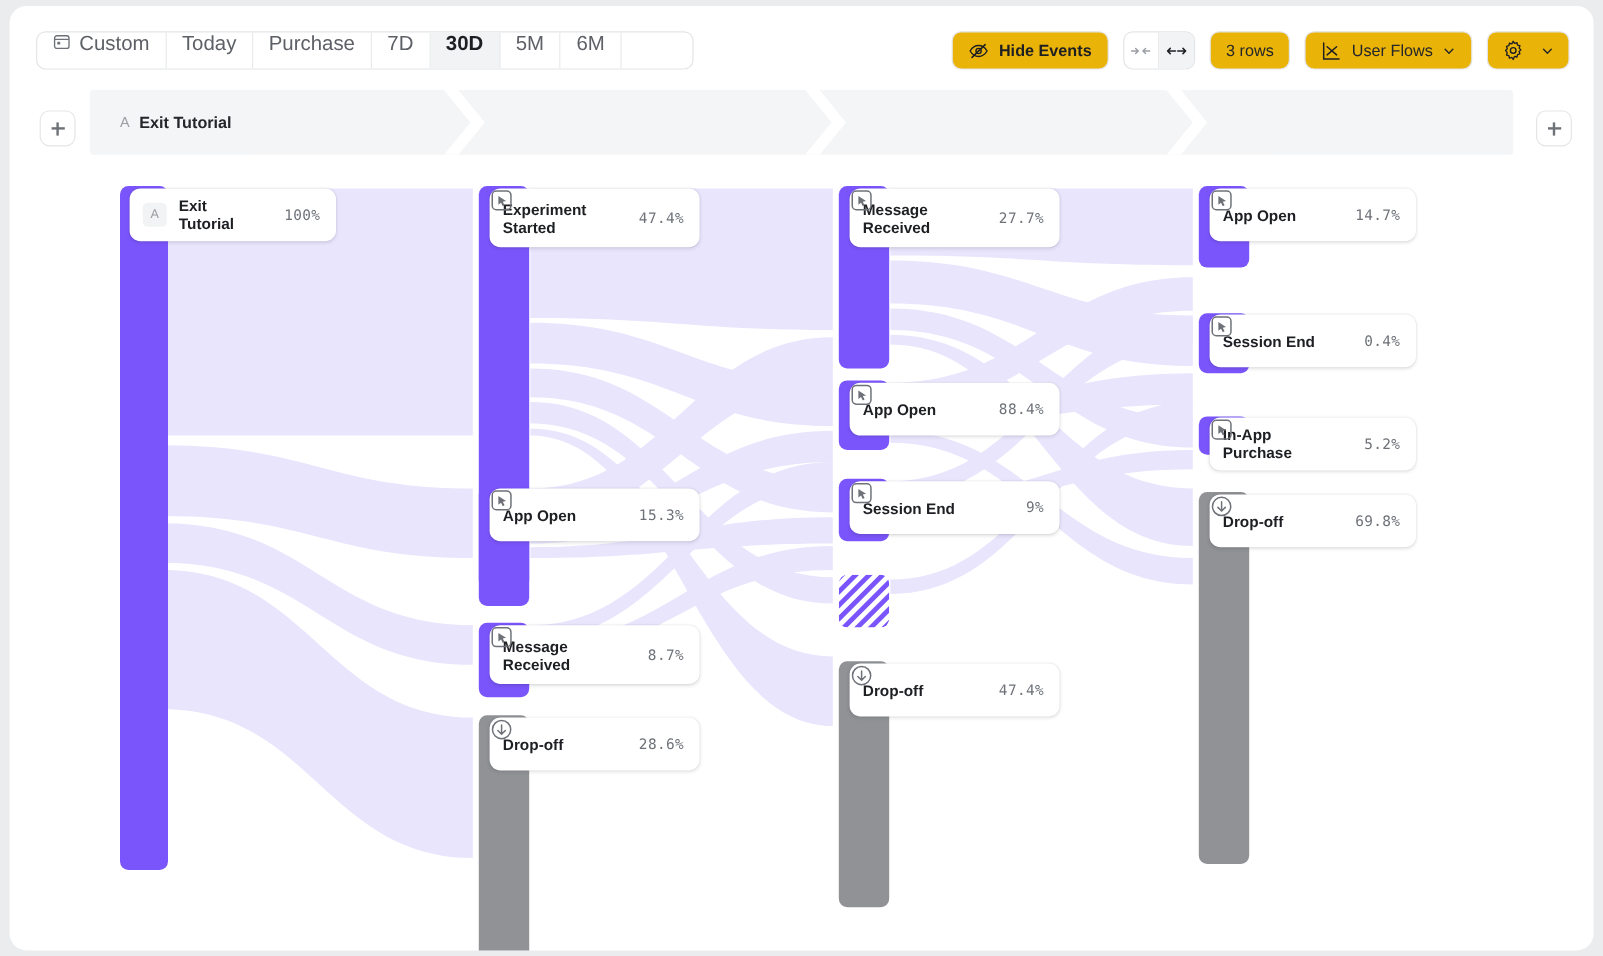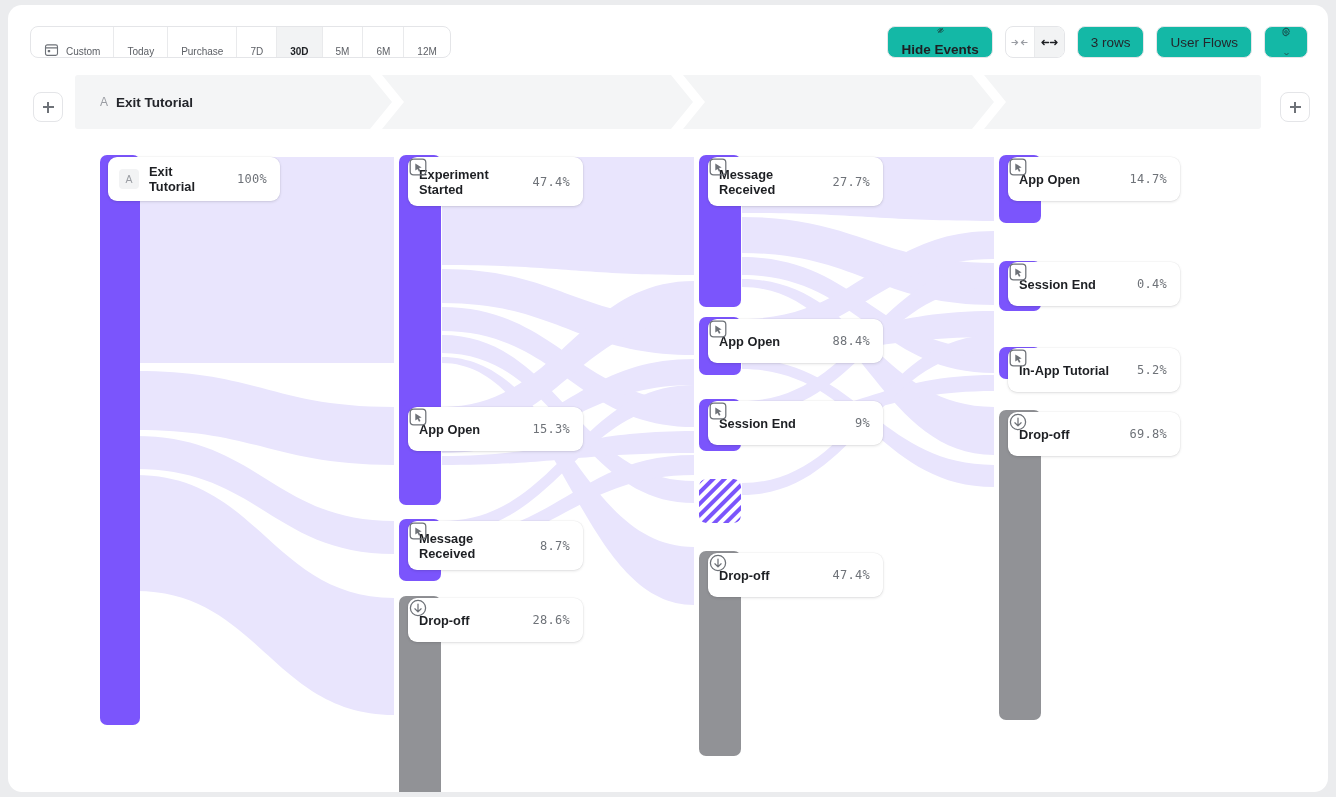--- a/index.html
+++ b/index.html
@@ -25,40 +25,40 @@
   .seg-group {
     position: absolute; left: 22px; top: 21px;
     height: 32px;
     display: flex; align-items: stretch;
     border: 1px solid #e4e5e8;
     border-radius: 8px;
     background: #fff;
     overflow: hidden;
   }
   .seg {
-    display: flex; align-items: flex-end; justify-content: center; gap: 7px;
+    display: flex; align-items: flex-start; justify-content: center; gap: 7px;
     padding: 0 13px;
-    font-size: 10px; color: #5d6066;
+    font-size: 17px; color: #5d6066;
     border-right: 1px solid #e9eaec;
     cursor: pointer; white-space: nowrap;
   }
   .seg:last-child { border-right: none; margin-top: 28px; }
   .seg.active { background: #f2f3f4; color: #1d1f23; font-weight: bold; }
   .cal-ico { width: 15px; height: 15px; display:block; }
 
   .tb-right {
     position: absolute; right: 20px; top: 21px;
     height: 32px; display: flex; align-items: stretch; gap: 12px;
   }
   .btn {
-    display: flex; align-items: center; justify-content: center; gap: 8px;
+    display: flex; align-items: center; gap: 8px;
     height: 32px; padding: 0 13px;
-    border: 1px solid #e4e5e8; border-radius: 8px; background: #14b8a6;
+    border: 1px solid #e4e5e8; border-radius: 8px; background: #eab308;
     font-size: 13.5px; color: #1d1f23; font-weight: bold;
-    cursor: pointer; white-space: nowrap; flex-direction: column;
+    cursor: pointer; white-space: nowrap;
   }
   .btn.plain { font-weight: normal; color: #24262b; }
   .arrow-group {
     display: flex; align-items: stretch;
     border: 1px solid #e4e5e8; border-radius: 8px; background:#fff; overflow:hidden;
   }
   .arrow-btn {
     width: 29px; display: flex; align-items: center; justify-content: center;
     cursor: pointer; border-right: 1px solid #e9eaec;
   }
@@ -423,21 +423,21 @@
       <span class="n-label">Session End</span>
       <span class="n-pct">0.4%</span>
     </div>
 
     <div class="bar purple" style="left:991px;top:212px;width:42px;height:32px;"></div>
     <div class="node" style="left:1000px;top:213px;width:172px;">
       <svg class="n-ico" viewBox="0 0 20 20">
         <rect x="2.2" y="2.2" width="15.6" height="15.6" rx="3.4" fill="none" stroke="#6e7278" stroke-width="1.25"></rect>
         <path d="M7.3 6.4l6.4 4.1-2.7.6 1.5 2.9-1.5.8-1.5-2.9-2.2 1.7z" fill="#6e7278"></path>
       </svg>
-      <span class="n-label">In-App Tutorial</span>
+      <span class="n-label">In-App Purchase</span>
       <span class="n-pct">5.2%</span>
     </div>
 
     <div class="bar gray" style="left:991px;top:275px;width:42px;height:310px;"></div>
     <div class="node" style="left:1000px;top:277px;width:172px;">
       <svg class="n-ico" viewBox="0 0 20 20">
         <circle cx="10" cy="10" r="7.6" fill="none" stroke="#6e7278" stroke-width="1.25"></circle>
         <path d="M10 6.1v7.6M6.9 10.8L10 13.9l3.1-3.1" fill="none" stroke="#6e7278" stroke-width="1.25" stroke-linecap="round" stroke-linejoin="round"></path>
       </svg>
       <span class="n-label">Drop-off</span>

